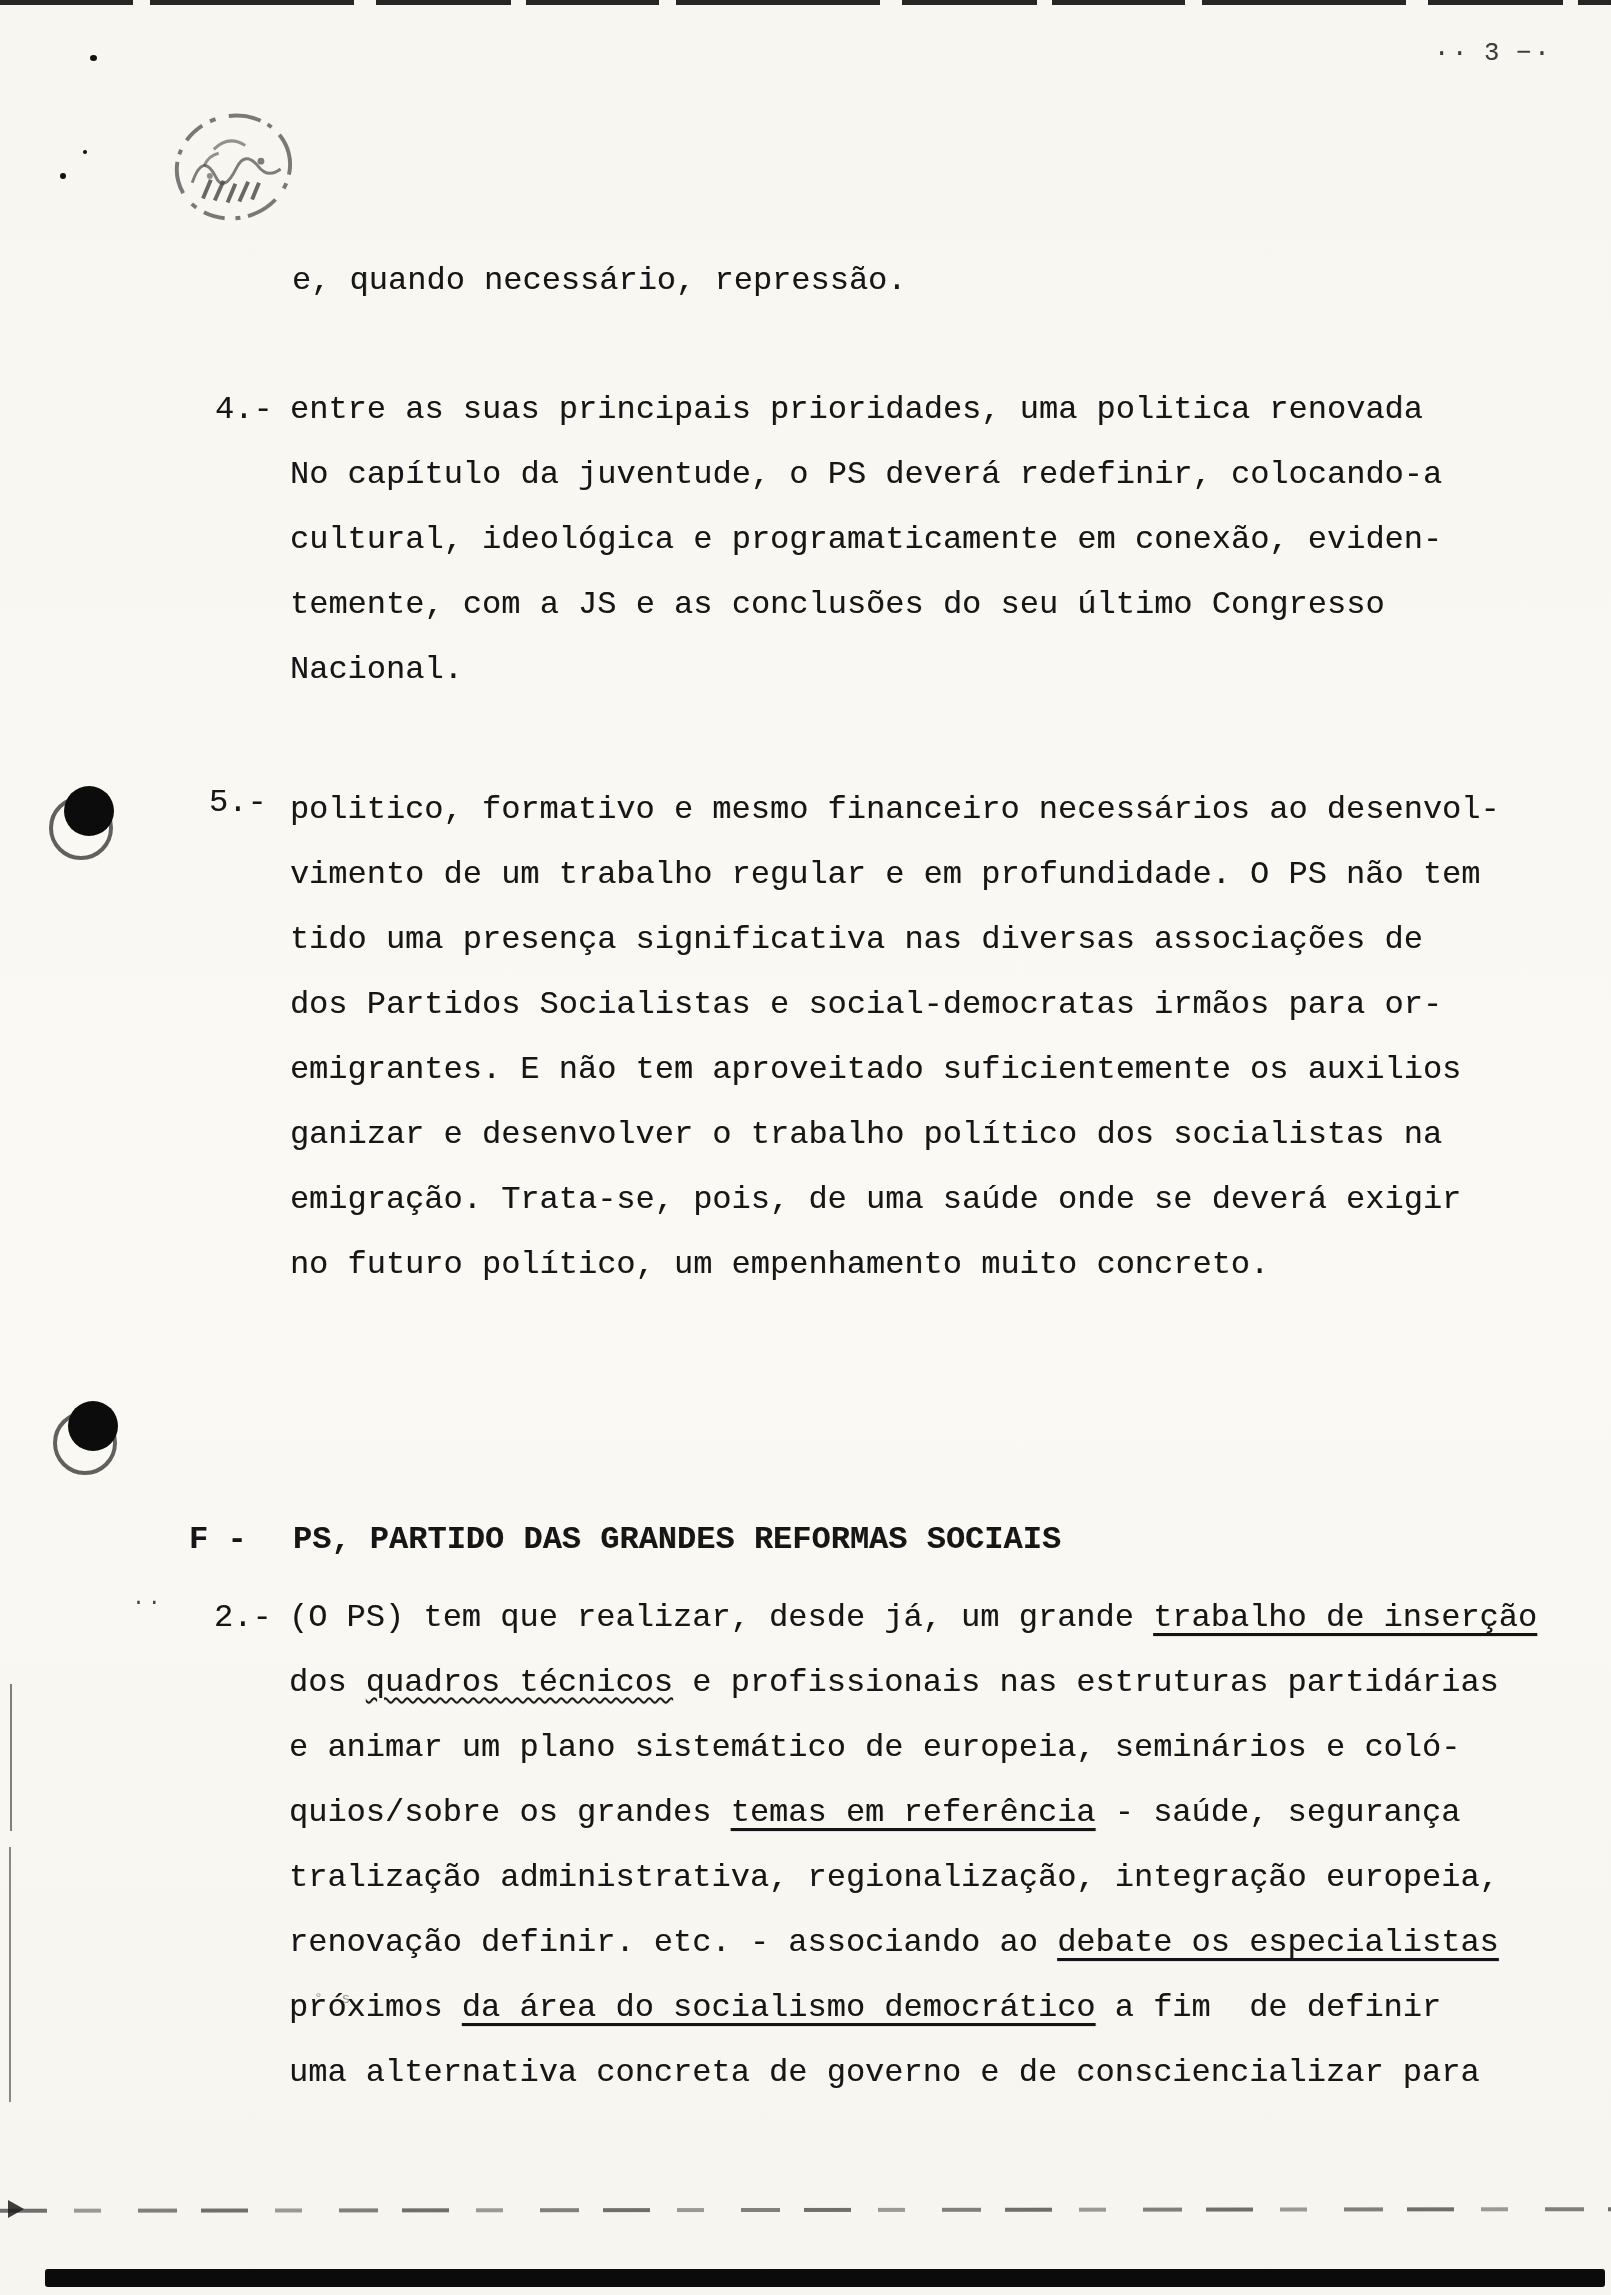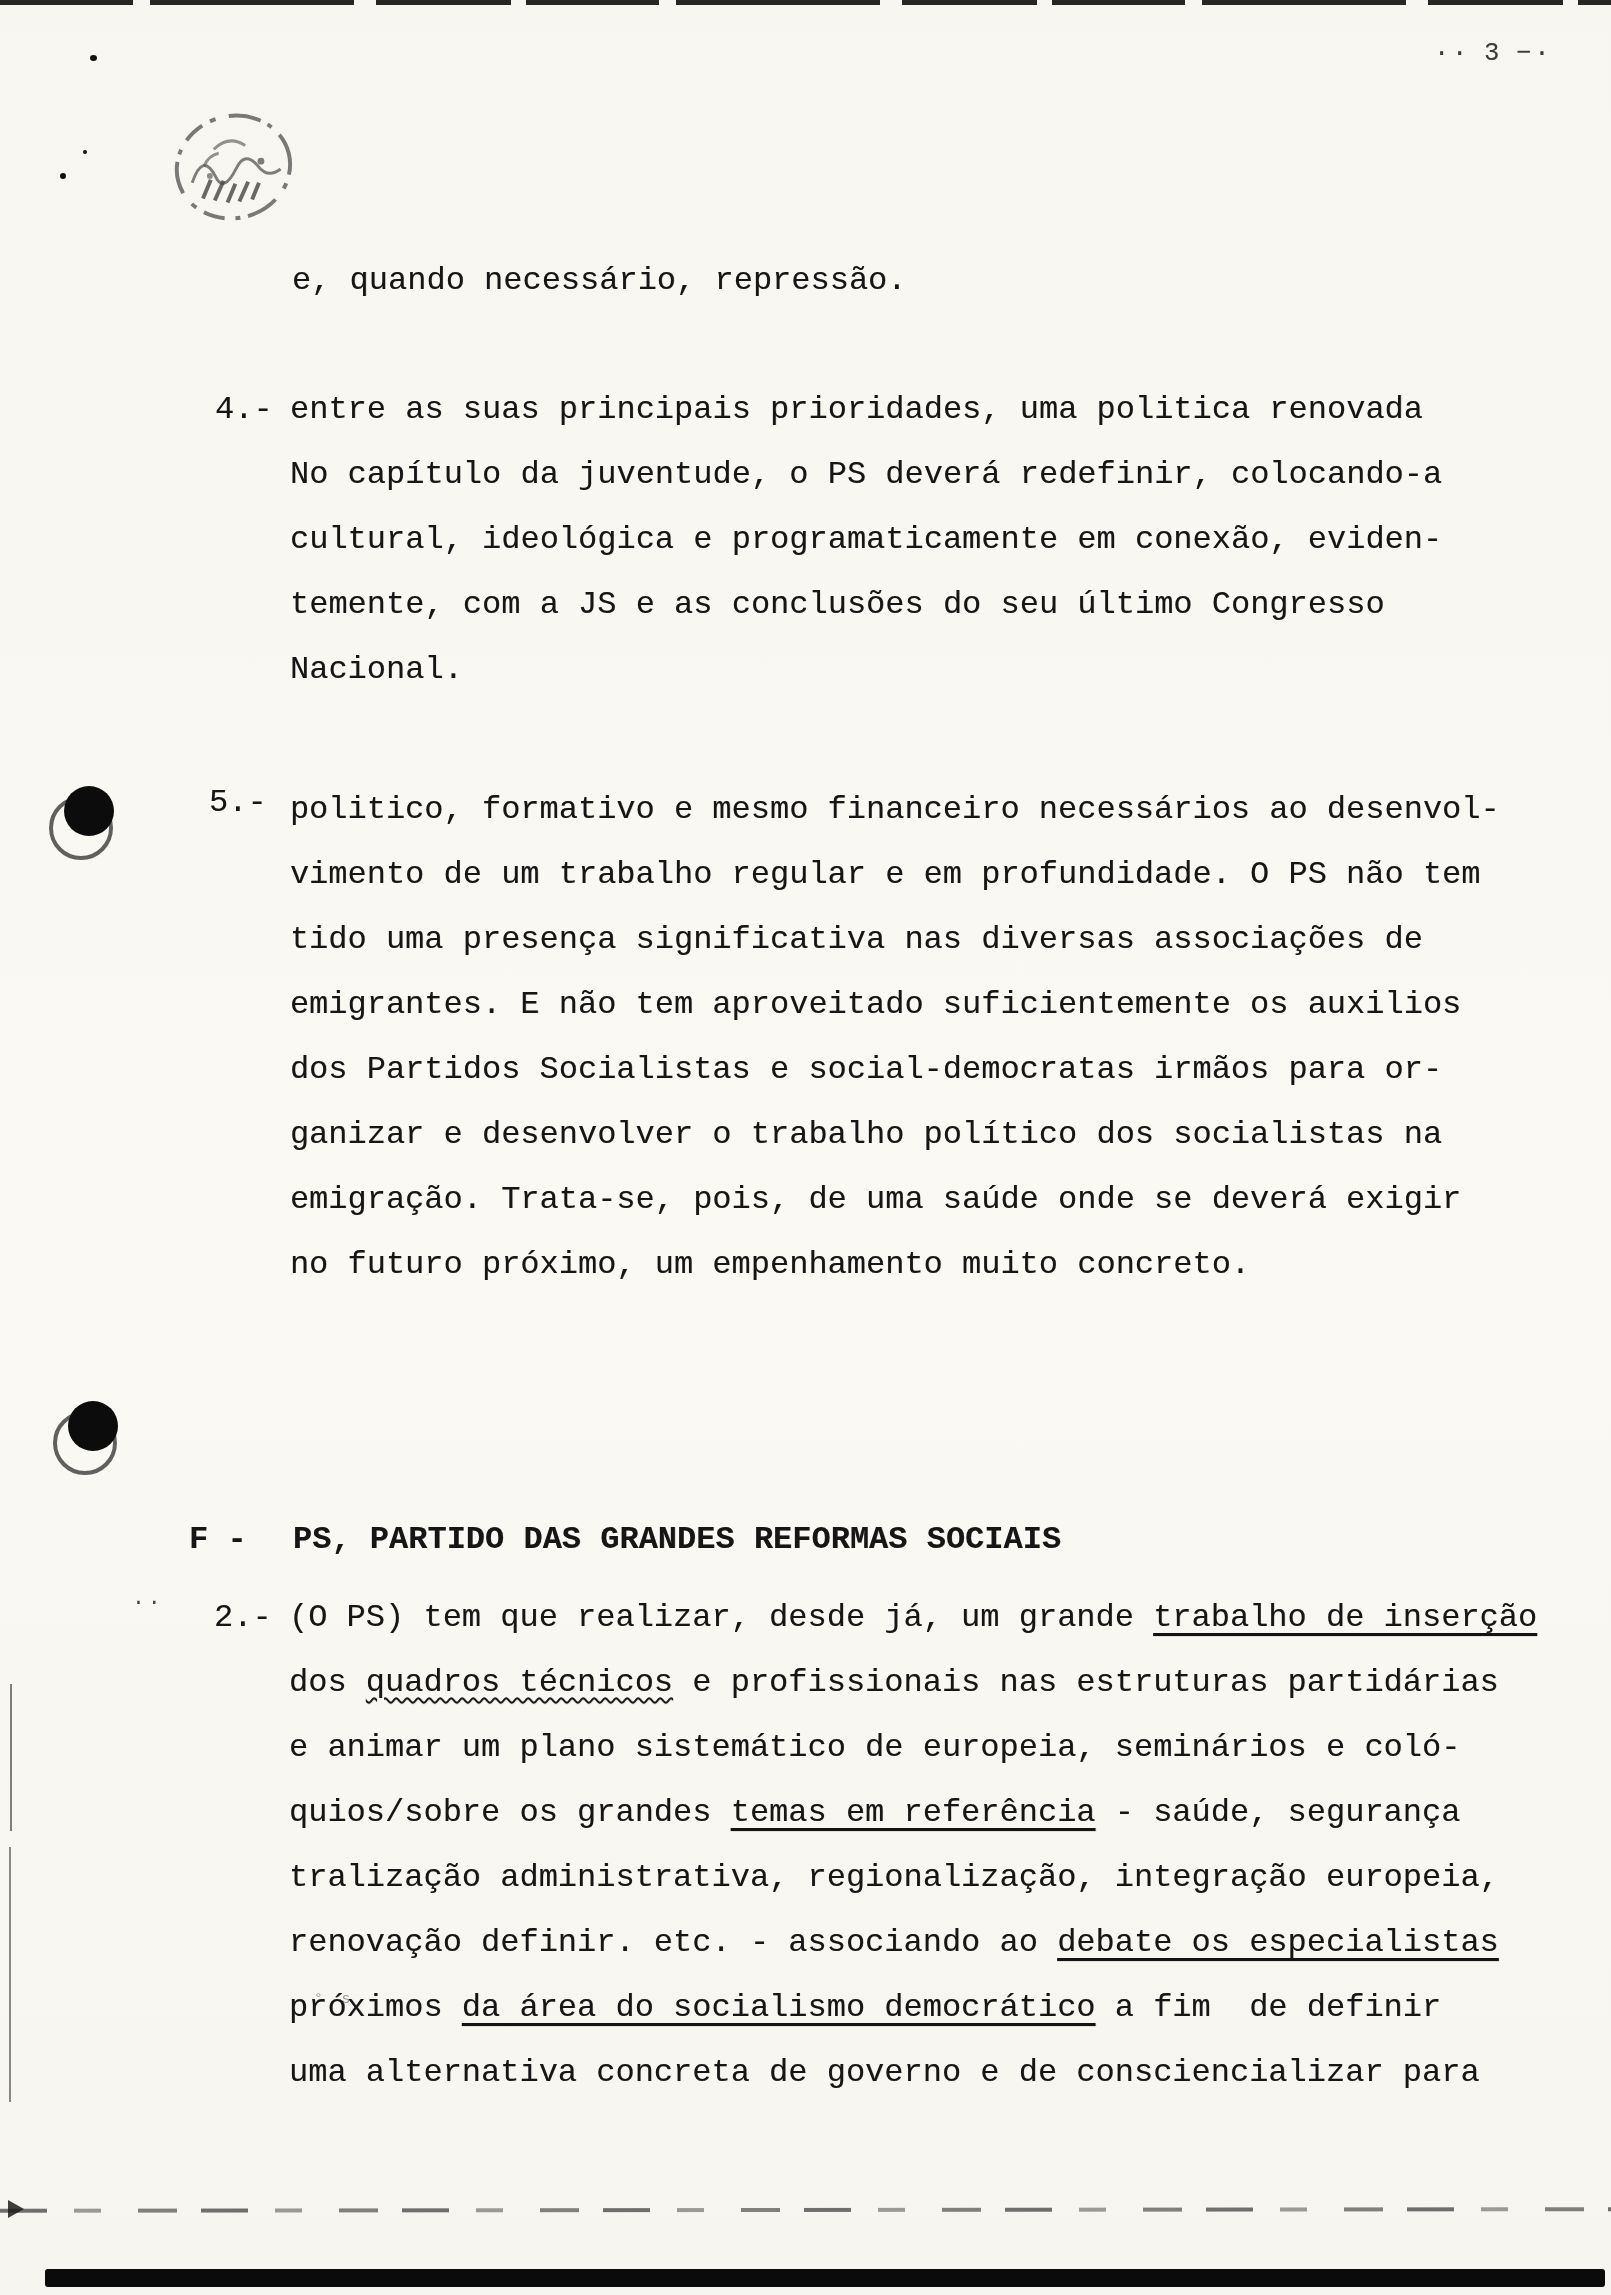--- a/index.html
+++ b/index.html
@@ -96,25 +96,25 @@
         <div class="tline"><span>Nacional.</span></div>
       </div>
   </section>
 
   <section class="item" style="left:209px;top:777px;">
     <span class="num num-raised">5.-</span>
     <div class="lines" style="margin-left:5.9px;">
         <div class="tline"><span>politico, formativo e mesmo financeiro necessários ao desenvol-</span></div>
         <div class="tline"><span>vimento de um trabalho regular e em profundidade. O PS não tem</span></div>
         <div class="tline"><span>tido uma presença significativa nas diversas associações de</span></div>
+        <div class="tline"><span>dos Partidos Socialistas e social-democratas irmãos para or-</span></div>
         <div class="tline"><span>emigrantes. E não tem aproveitado suficientemente os auxilios</span></div>
-        <div class="tline"><span>dos Partidos Socialistas e social-democratas irmãos para or-</span></div>
         <div class="tline"><span>ganizar e desenvolver o trabalho político dos socialistas na</span></div>
         <div class="tline"><span>emigração. Trata-se, pois, de uma saúde onde se deverá exigir</span></div>
-        <div class="tline"><span>no futuro próximo, um empenhamento muito concreto.</span></div>
+        <div class="tline"><span>no futuro político, um empenhamento muito concreto.</span></div>
       </div>
   </section>
 
   <div class="heading txt" style="left:189px;top:1507px;">
     <span class="letter">F -</span>
     <span>PS, PARTIDO DAS GRANDES REFORMAS SOCIAIS</span>
   </div>
 
   <div class="margin-dots">··</div>
 

